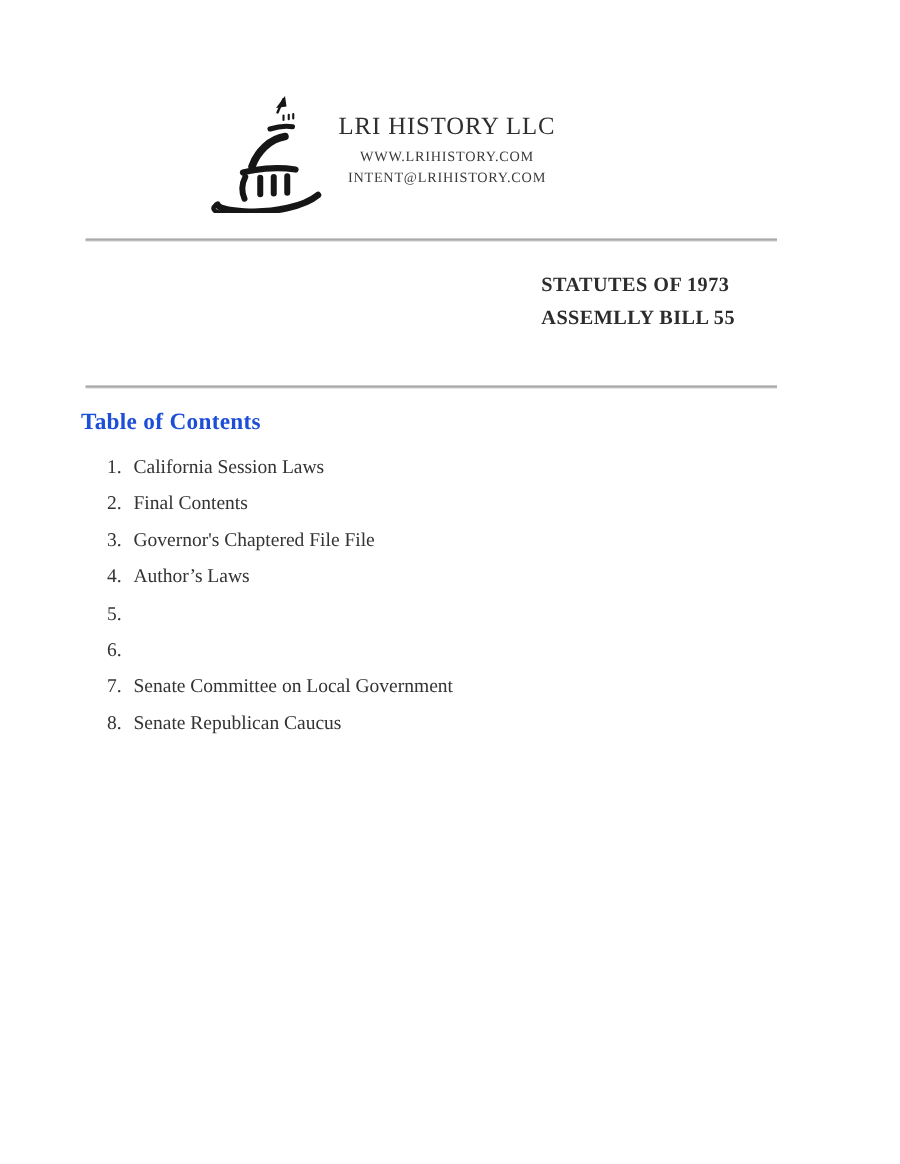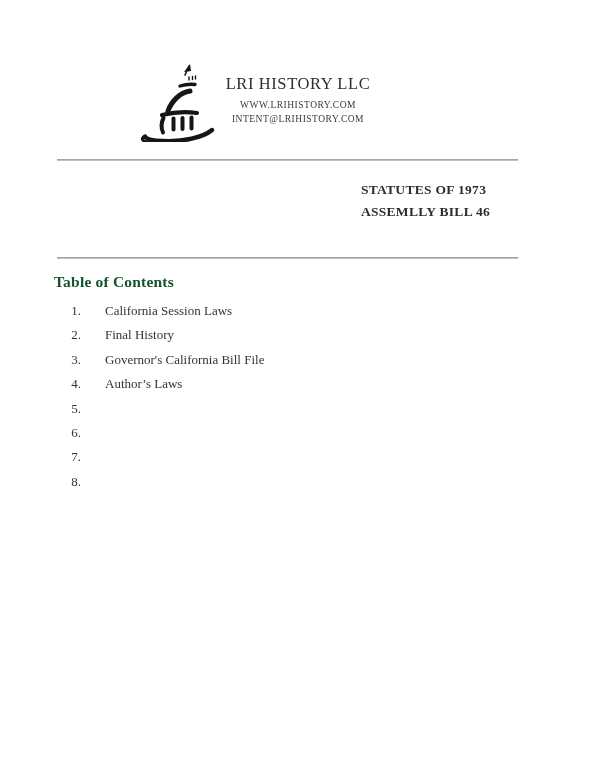--- a/index.html
+++ b/index.html
@@ -77,21 +77,21 @@
   }
 
   
   .toc-title {
     position: absolute;
     left: 54px;
     top: 273px;
     font-weight: bold;
     font-size: 15.5px;
     letter-spacing: 0.2px;
-    color: #14532d;
+    color: #1d4ed8;
   }
   .toc-list {
     position: absolute;
     left: 62px;
     top: 304px;
     list-style: none;
     margin: 0;
     padding: 0;
   }
   .toc-item {
@@ -102,21 +102,21 @@
     font-size: 13px;
     line-height: 14px;
     color: #333333;
   }
   .toc-num {
     width: 19px;
     text-align: right;
     flex: 0 0 auto;
   }
   .toc-label {
-    margin-left: 24px;
+    margin-left: 8px;
     white-space: nowrap;
   }
 </style>
 </head>
 <body>
 
 <div class="page">
 
   <div class="logo">
     <svg viewBox="0 0 84 82" fill="none" stroke="#161616" stroke-linecap="round">
@@ -148,51 +148,53 @@
   <div class="header-block">
     <div class="company-name">LRI HISTORY LLC</div>
     <div class="contact-line">WWW.LRIHISTORY.COM</div>
     <div class="contact-line">INTENT@LRIHISTORY.COM</div>
   </div>
 
   <div class="rule rule-1"></div>
 
   <div class="ref-block">
     <div class="ref-line">STATUTES OF 1973</div>
-    <div class="ref-line">ASSEMLLY BILL 46</div>
+    <div class="ref-line">ASSEMLLY BILL 55</div>
   </div>
 
   <div class="rule rule-2"></div>
 
   <div class="toc-title">Table of Contents</div>
 
   <ol class="toc-list">
     <li class="toc-item">
       <span class="toc-num">1.</span>
       <span class="toc-label">California Session Laws</span>
     </li>
     <li class="toc-item">
       <span class="toc-num">2.</span>
-      <span class="toc-label">Final History</span>
+      <span class="toc-label">Final Contents</span>
     </li>
     <li class="toc-item">
       <span class="toc-num">3.</span>
-      <span class="toc-label">Governor's California Bill File</span>
+      <span class="toc-label">Governor's Chaptered File File</span>
     </li>
     <li class="toc-item">
       <span class="toc-num">4.</span>
       <span class="toc-label">Author’s Laws</span>
     </li>
     <li class="toc-item">
       <span class="toc-num">5.</span>
     </li>
     <li class="toc-item">
       <span class="toc-num">6.</span>
     </li>
     <li class="toc-item">
       <span class="toc-num">7.</span>
+      <span class="toc-label">Senate Committee on Local Government</span>
     </li>
     <li class="toc-item">
       <span class="toc-num">8.</span>
+      <span class="toc-label">Senate Republican Caucus</span>
     </li>
   </ol>
 
 </div>
 
 </body></html>

